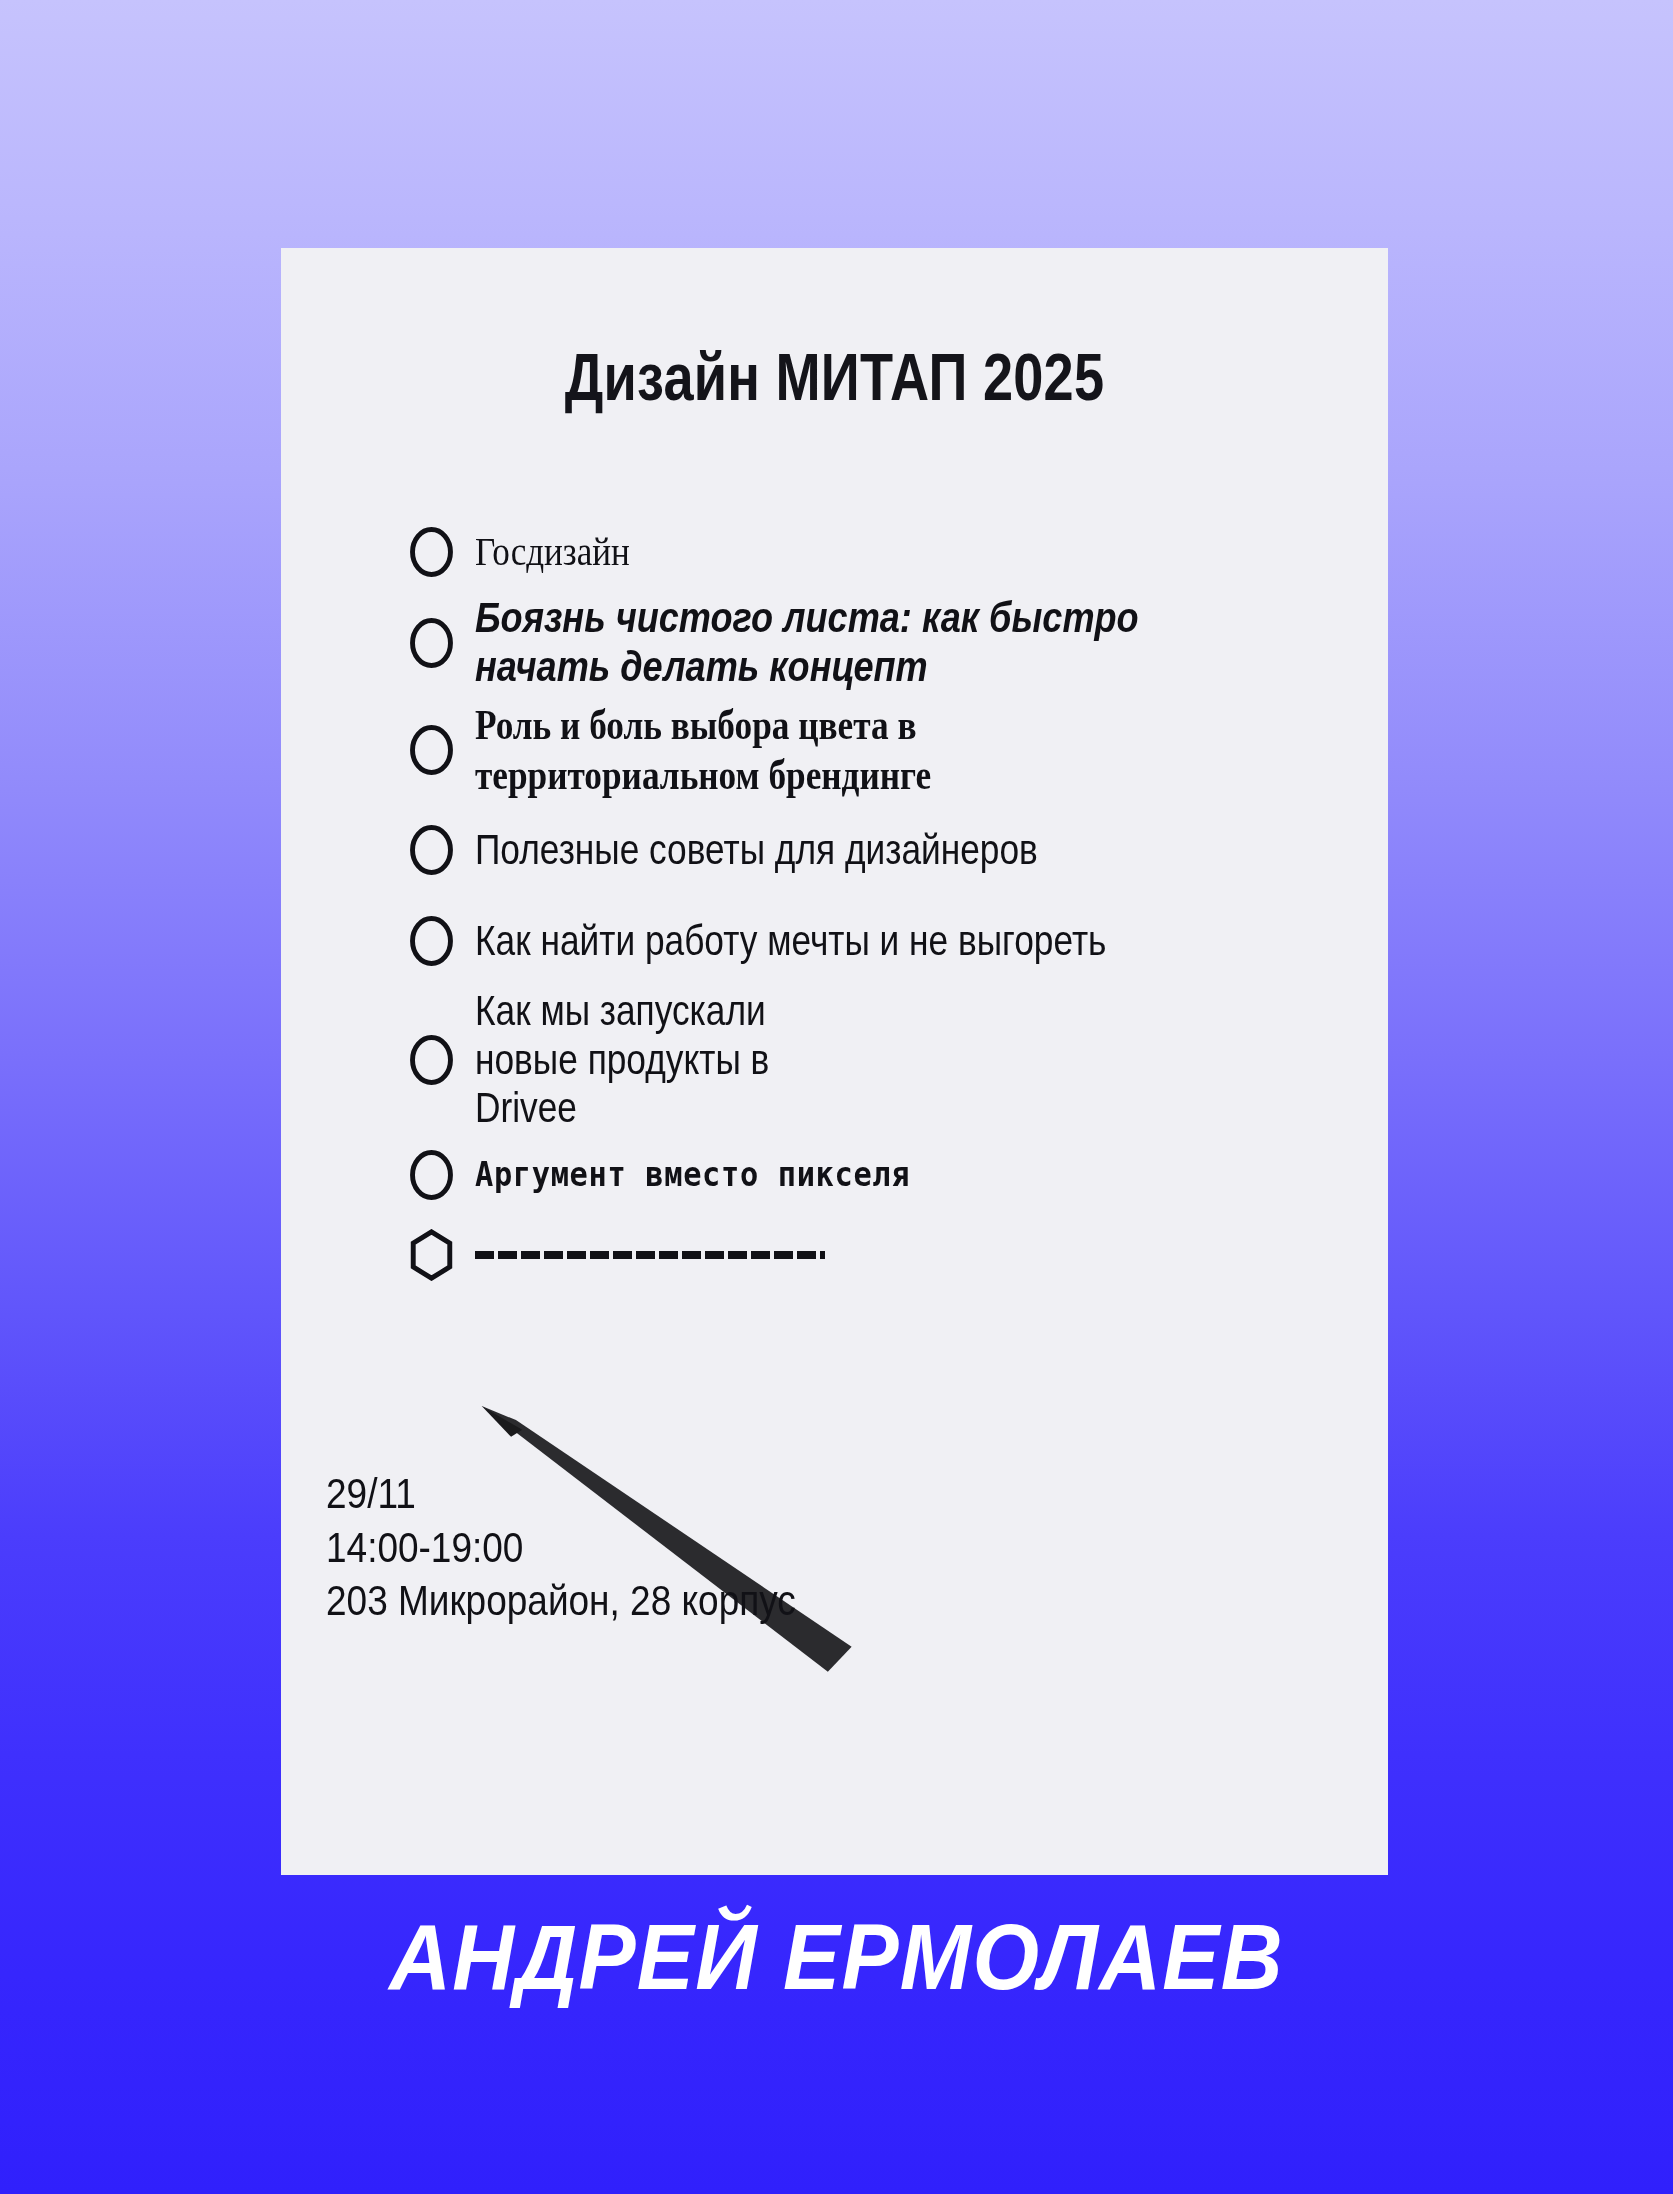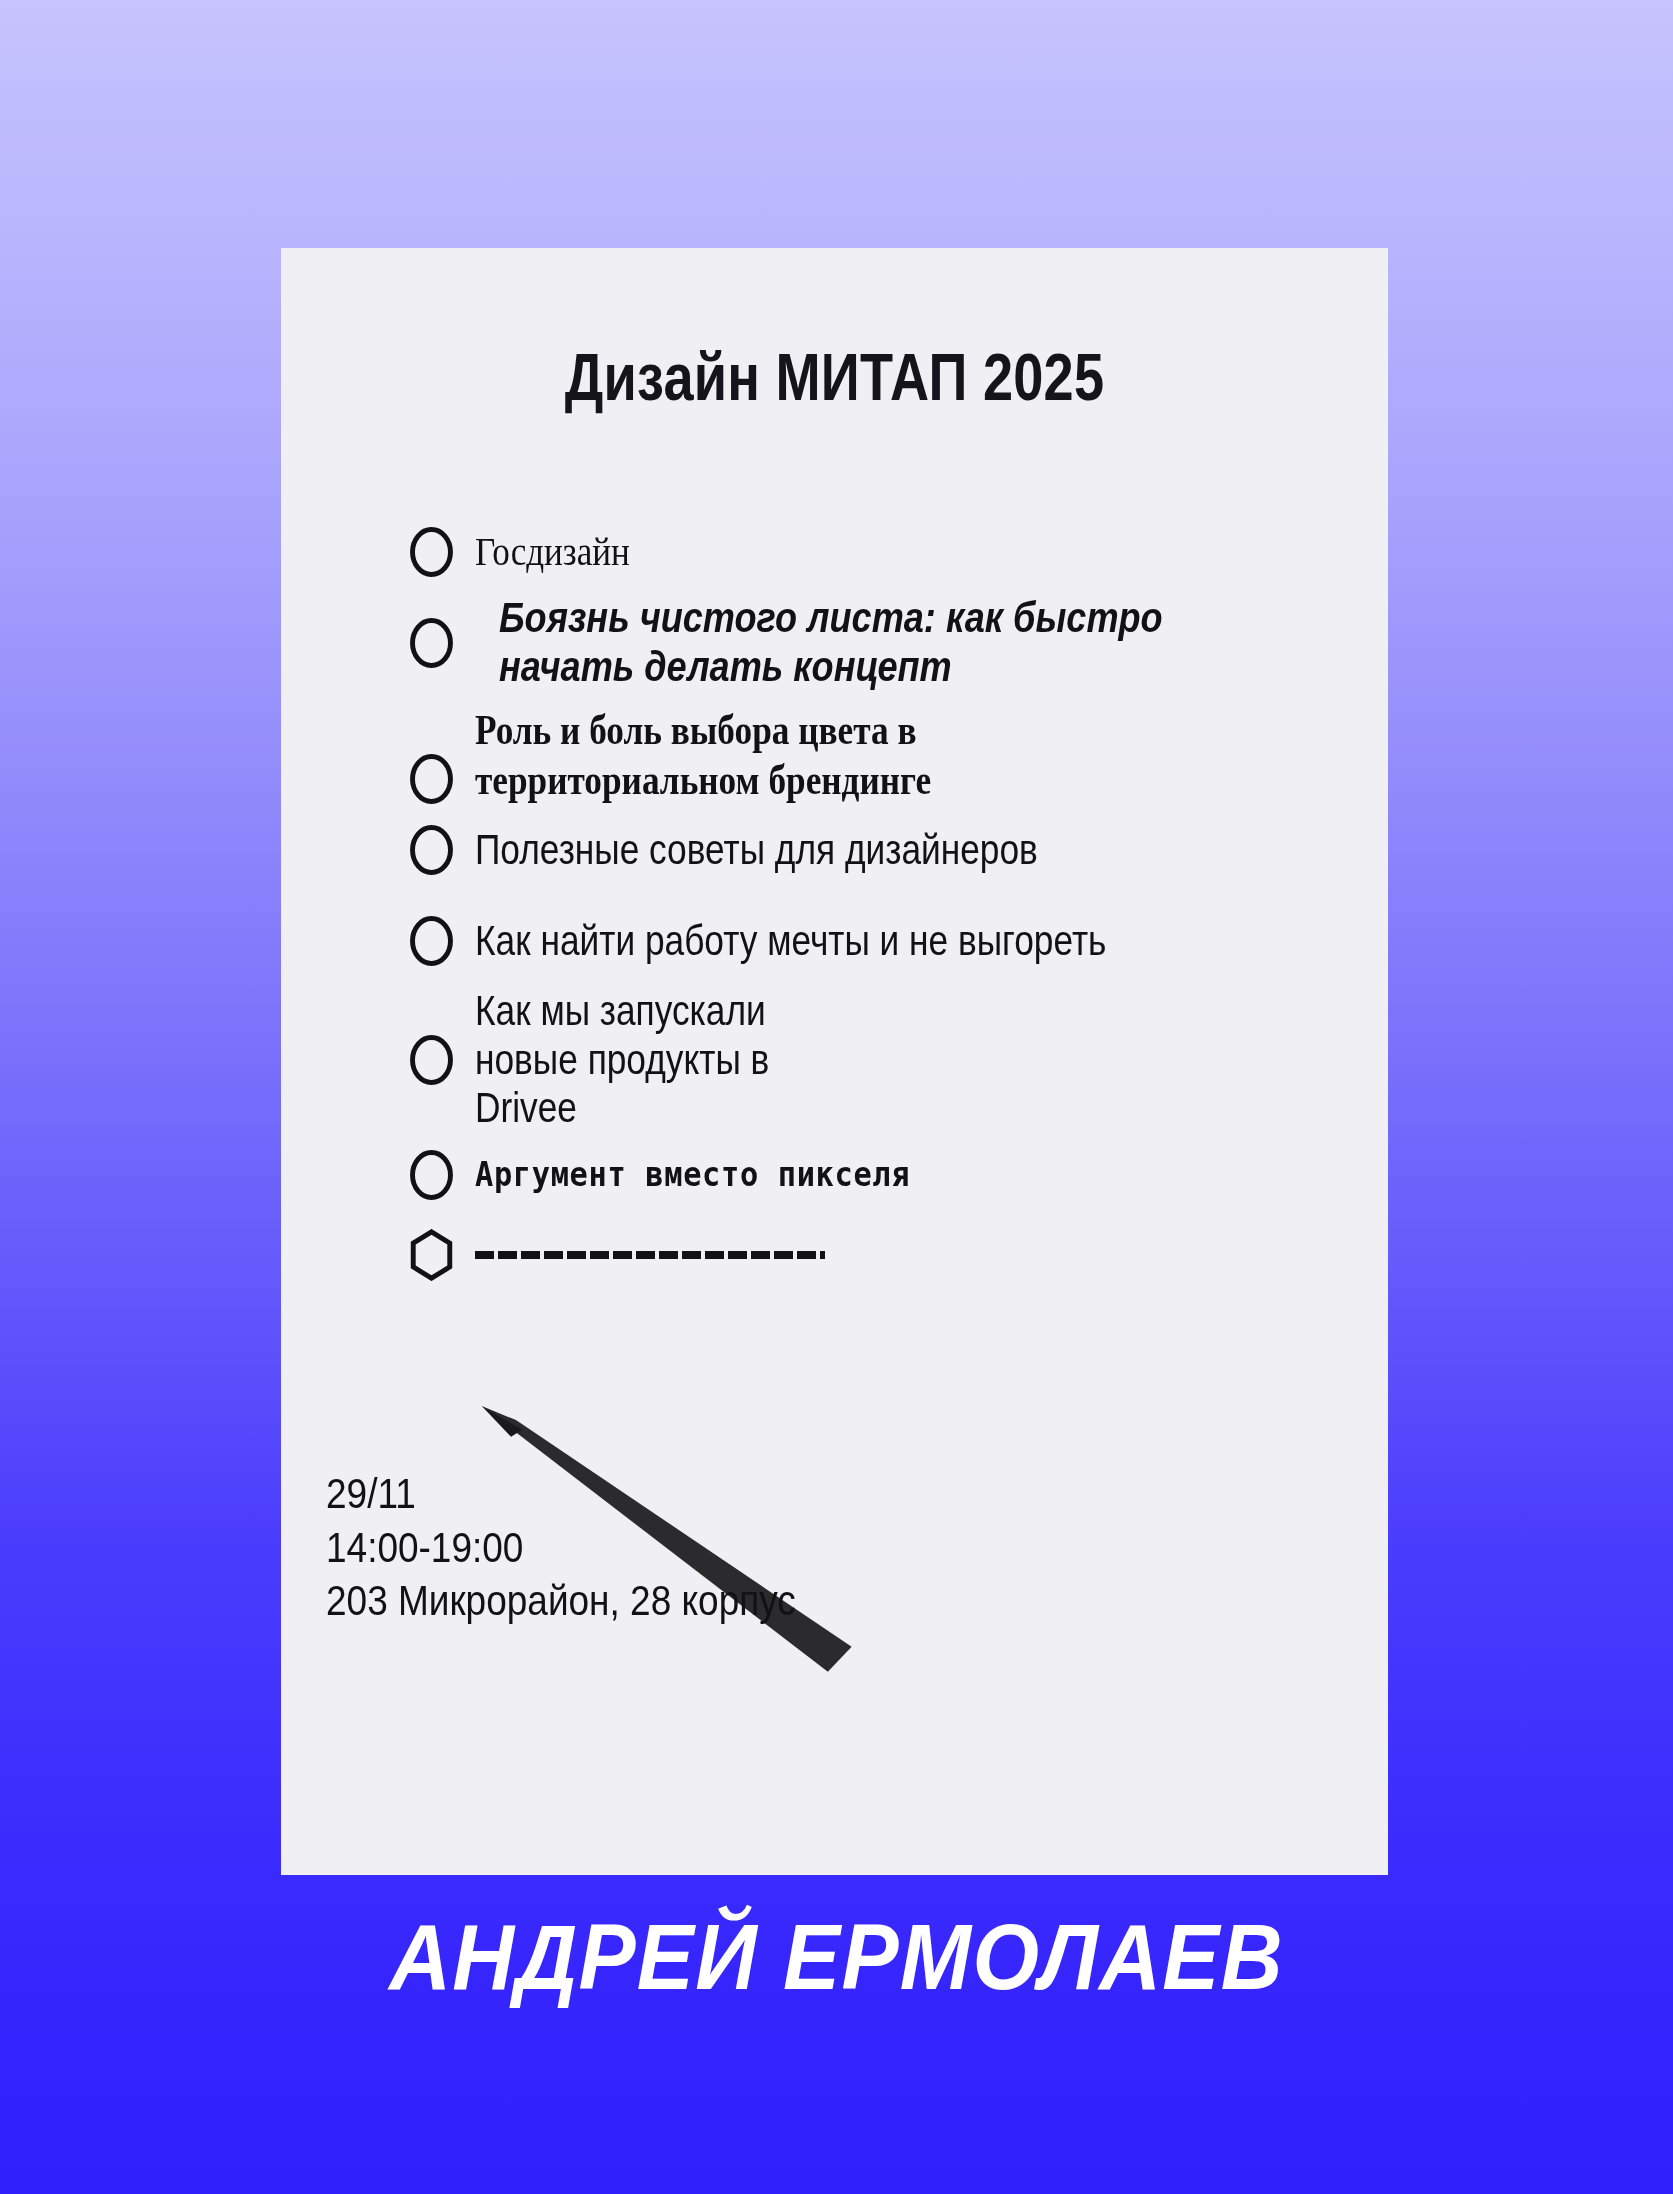--- a/index.html
+++ b/index.html
@@ -192,30 +192,30 @@
 
       <div class="agenda-row">
         <span class="bullet">
           <svg viewBox="0 0 64 74">
               <ellipse cx="32" cy="37" rx="27" ry="32" fill="none" stroke="#111116" stroke-width="7"></ellipse>
             </svg>
         </span>
         <span class="agenda-text t-serif">Госдизайн</span>
       </div>
 
-      <div class="agenda-row" style="min-height:105px;gap:24px;">
+      <div class="agenda-row" style="min-height:105px;">
         <span class="bullet">
           <svg viewBox="0 0 64 74">
               <ellipse cx="32" cy="37" rx="27" ry="32" fill="none" stroke="#111116" stroke-width="7"></ellipse>
             </svg>
         </span>
         <span class="agenda-text t-bold-italic-cond">Боязнь чистого листа: как быстро начать делать концепт</span>
       </div>
 
-      <div class="agenda-row" style="min-height:110px;align-items:flex-end;">
+      <div class="agenda-row" style="min-height:110px;">
         <span class="bullet">
           <svg viewBox="0 0 64 74">
               <ellipse cx="32" cy="37" rx="27" ry="32" fill="none" stroke="#111116" stroke-width="7"></ellipse>
             </svg>
         </span>
         <span class="agenda-text t-bold-serif-cond">Роль и боль выбора цвета в территориальном брендинге</span>
       </div>
 
       <div class="agenda-row" style="min-height:90px;">
         <span class="bullet">

